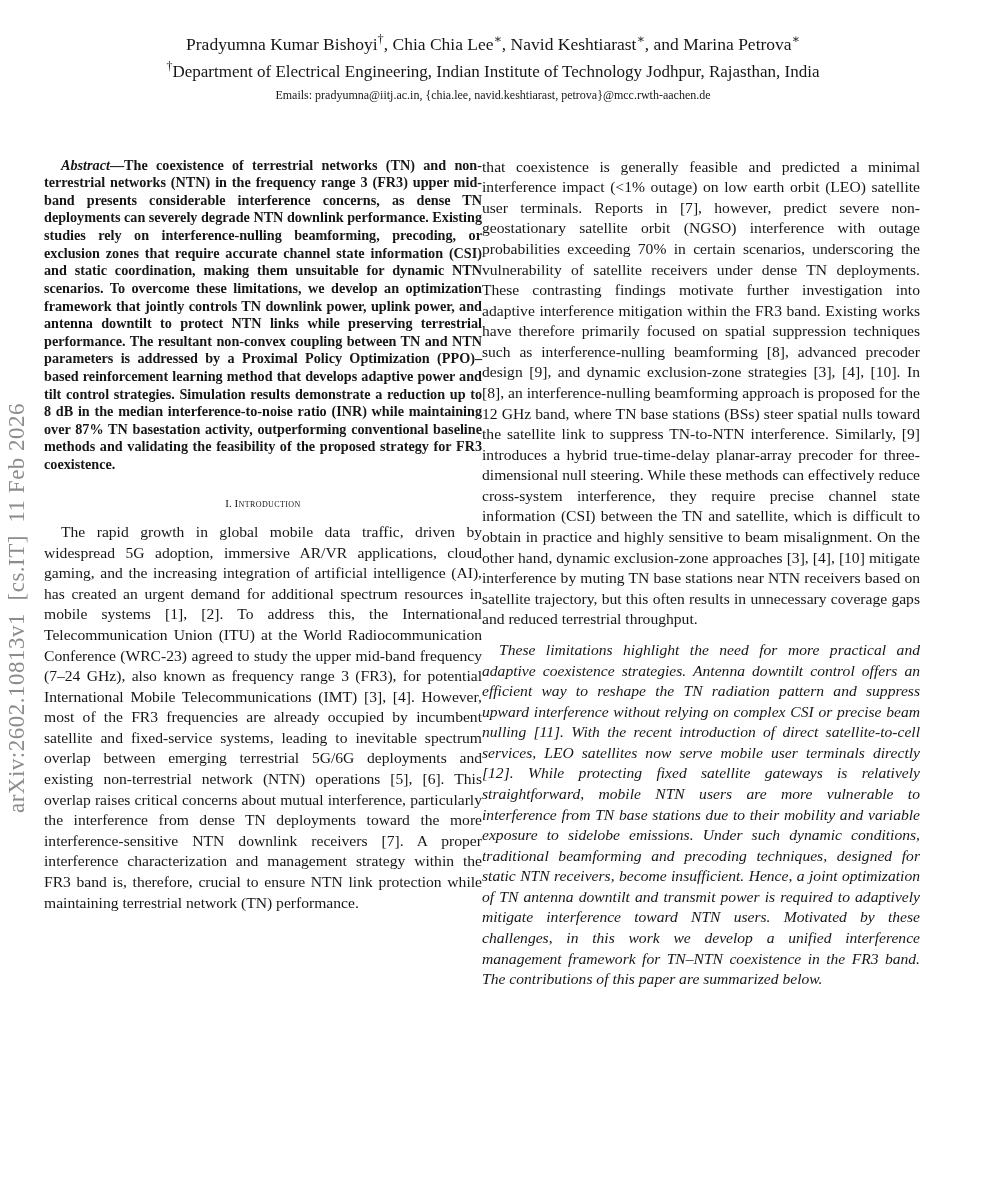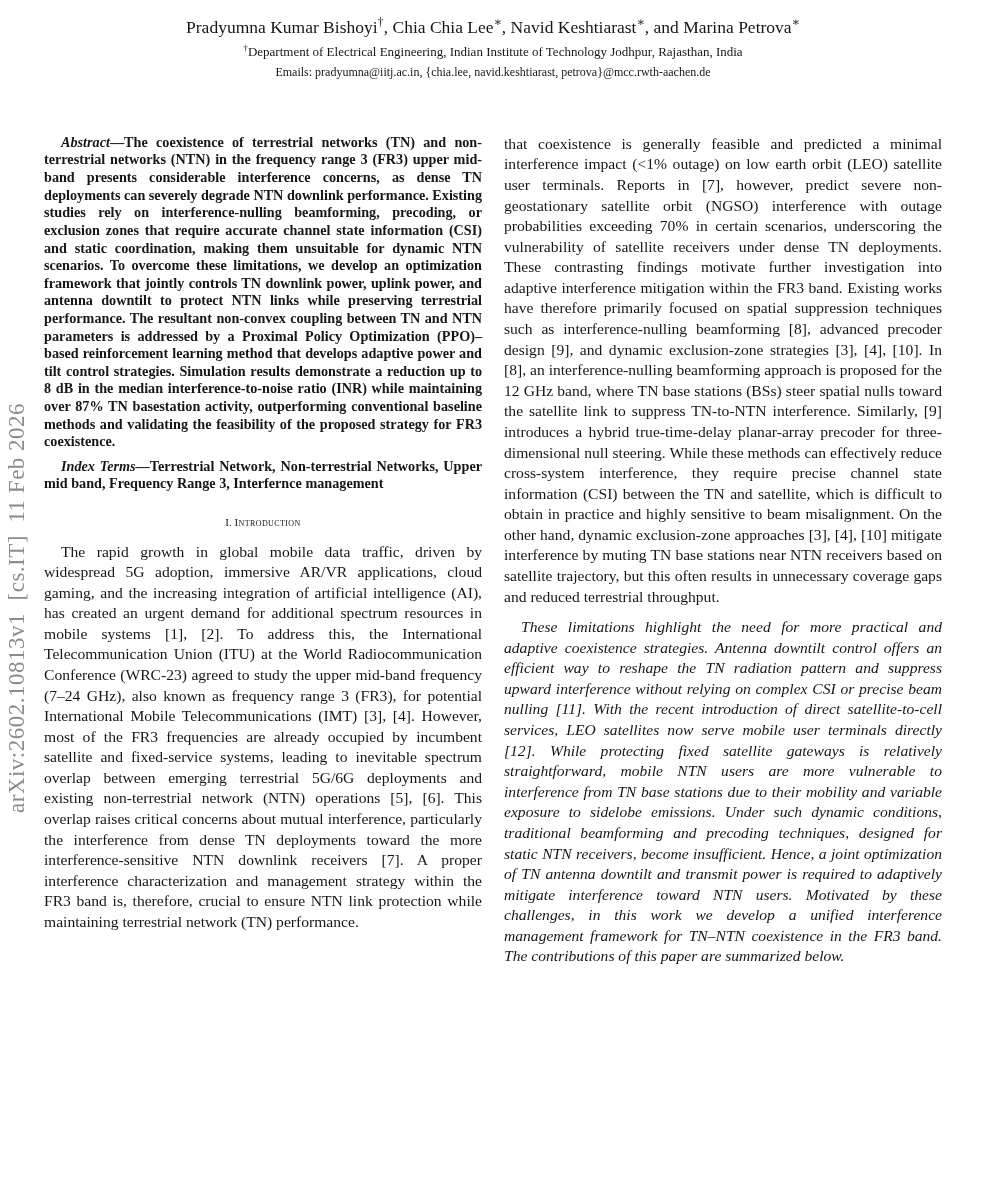--- a/index.html
+++ b/index.html
@@ -42,38 +42,37 @@
     text-align: center;
   }
   .paper-title {
     margin: 0 auto;
     max-width: 850px;
     font-size: 37px;
     font-weight: 400;
     line-height: 1.32;
   }
   .author-line {
-    margin-top: 7px;
+    margin-top: 24px;
     font-size: 17.5px;
   }
   .affiliation-line {
     margin-top: 5px;
-    font-size: 13px;
+    font-size: 17px;
     line-height: 1.45;
   }
   .email-line {
     margin-top: 3px;
     font-size: 12px;
   }
   sup { font-size: 70%; line-height: 0; }
 
   
   .columns {
     display: flex;
-    gap: 22px;
     padding: 0 44px;
     margin-top: 54px;
   }
   .col {
     width: 438px;
     font-size: 15.6px;
     line-height: 1.32;
     text-align: justify;
     hyphens: auto;
   }
@@ -122,21 +121,20 @@
 
 
     <div class="email-line">Emails: pradyumna@iitj.ac.in, {chia.lee, navid.keshtiarast, petrova}@mcc.rwth-aachen.de</div>
   </header>
 
   <div class="columns">
 
     <div class="col">
       <p class="abstract-para"><span class="lead-label">Abstract</span><span>—The coexistence of terrestrial networks (TN) and non-terrestrial networks (NTN) in the frequency range 3 (FR3) upper mid-band presents considerable interference concerns, as dense TN deployments can severely degrade NTN downlink performance. Existing studies rely on interference-nulling beamforming, precoding, or exclusion zones that require accurate channel state information (CSI) and static coordination, making them unsuitable for dynamic NTN scenarios. To overcome these limitations, we develop an optimization framework that jointly controls TN downlink power, uplink power, and antenna downtilt to protect NTN links while preserving terrestrial performance. The resultant non-convex coupling between TN and NTN parameters is addressed by a Proximal Policy Optimization (PPO)–based reinforcement learning method that develops adaptive power and tilt control strategies. Simulation results demonstrate a reduction up to 8 dB in the median interference-to-noise ratio (INR) while maintaining over 87% TN basestation activity, outperforming conventional baseline methods and validating the feasibility of the proposed strategy for FR3 coexistence.</span></p>
 
-      <p class="index-terms-para"><span class="lead-label">Index Terms</span><span>—Terrestrial Network, Non-terrestrial Networks, Upper mid band, Frequency Range 3, Interfernce management</span></p>
 
       <h2 class="section-heading"><span>I.</span> <span class="sc">Introduction</span></h2>
 
       <p>The rapid growth in global mobile data traffic, driven by widespread 5G adoption, immersive AR/VR applications, cloud gaming, and the increasing integration of artificial intelligence (AI), has created an urgent demand for additional spectrum resources in mobile systems [1], [2]. To address this, the International Telecommunication Union (ITU) at the World Radiocommunication Conference (WRC-23) agreed to study the upper mid-band frequency (7–24 GHz), also known as frequency range 3 (FR3), for potential International Mobile Telecommunications (IMT) [3], [4]. However, most of the FR3 frequencies are already occupied by incumbent satellite and fixed-service systems, leading to inevitable spectrum overlap between emerging terrestrial 5G/6G deployments and existing non-terrestrial network (NTN) operations [5], [6]. This overlap raises critical concerns about mutual interference, particularly the interference from dense TN deployments toward the more interference-sensitive NTN downlink receivers [7]. A proper interference characterization and management strategy within the FR3 band is, therefore, crucial to ensure NTN link protection while maintaining terrestrial network (TN) performance.</p>
 
     </div>
 
     <div class="col">
       <p class="noindent">that coexistence is generally feasible and predicted a minimal interference impact (&lt;1% outage) on low earth orbit (LEO) satellite user terminals. Reports in [7], however, predict severe non-geostationary satellite orbit (NGSO) interference with outage probabilities exceeding 70% in certain scenarios, underscoring the vulnerability of satellite receivers under dense TN deployments. These contrasting findings motivate further investigation into adaptive interference mitigation within the FR3 band. Existing works have therefore primarily focused on spatial suppression techniques such as interference-nulling beamforming [8], advanced precoder design [9], and dynamic exclusion-zone strategies [3], [4], [10]. In [8], an interference-nulling beamforming approach is proposed for the 12 GHz band, where TN base stations (BSs) steer spatial nulls toward the satellite link to suppress TN-to-NTN interference. Similarly, [9] introduces a hybrid true-time-delay planar-array precoder for three-dimensional null steering. While these methods can effectively reduce cross-system interference, they require precise channel state information (CSI) between the TN and satellite, which is difficult to obtain in practice and highly sensitive to beam misalignment. On the other hand, dynamic exclusion-zone approaches [3], [4], [10] mitigate interference by muting TN base stations near NTN receivers based on satellite trajectory, but this often results in unnecessary coverage gaps and reduced terrestrial throughput.</p>
 

